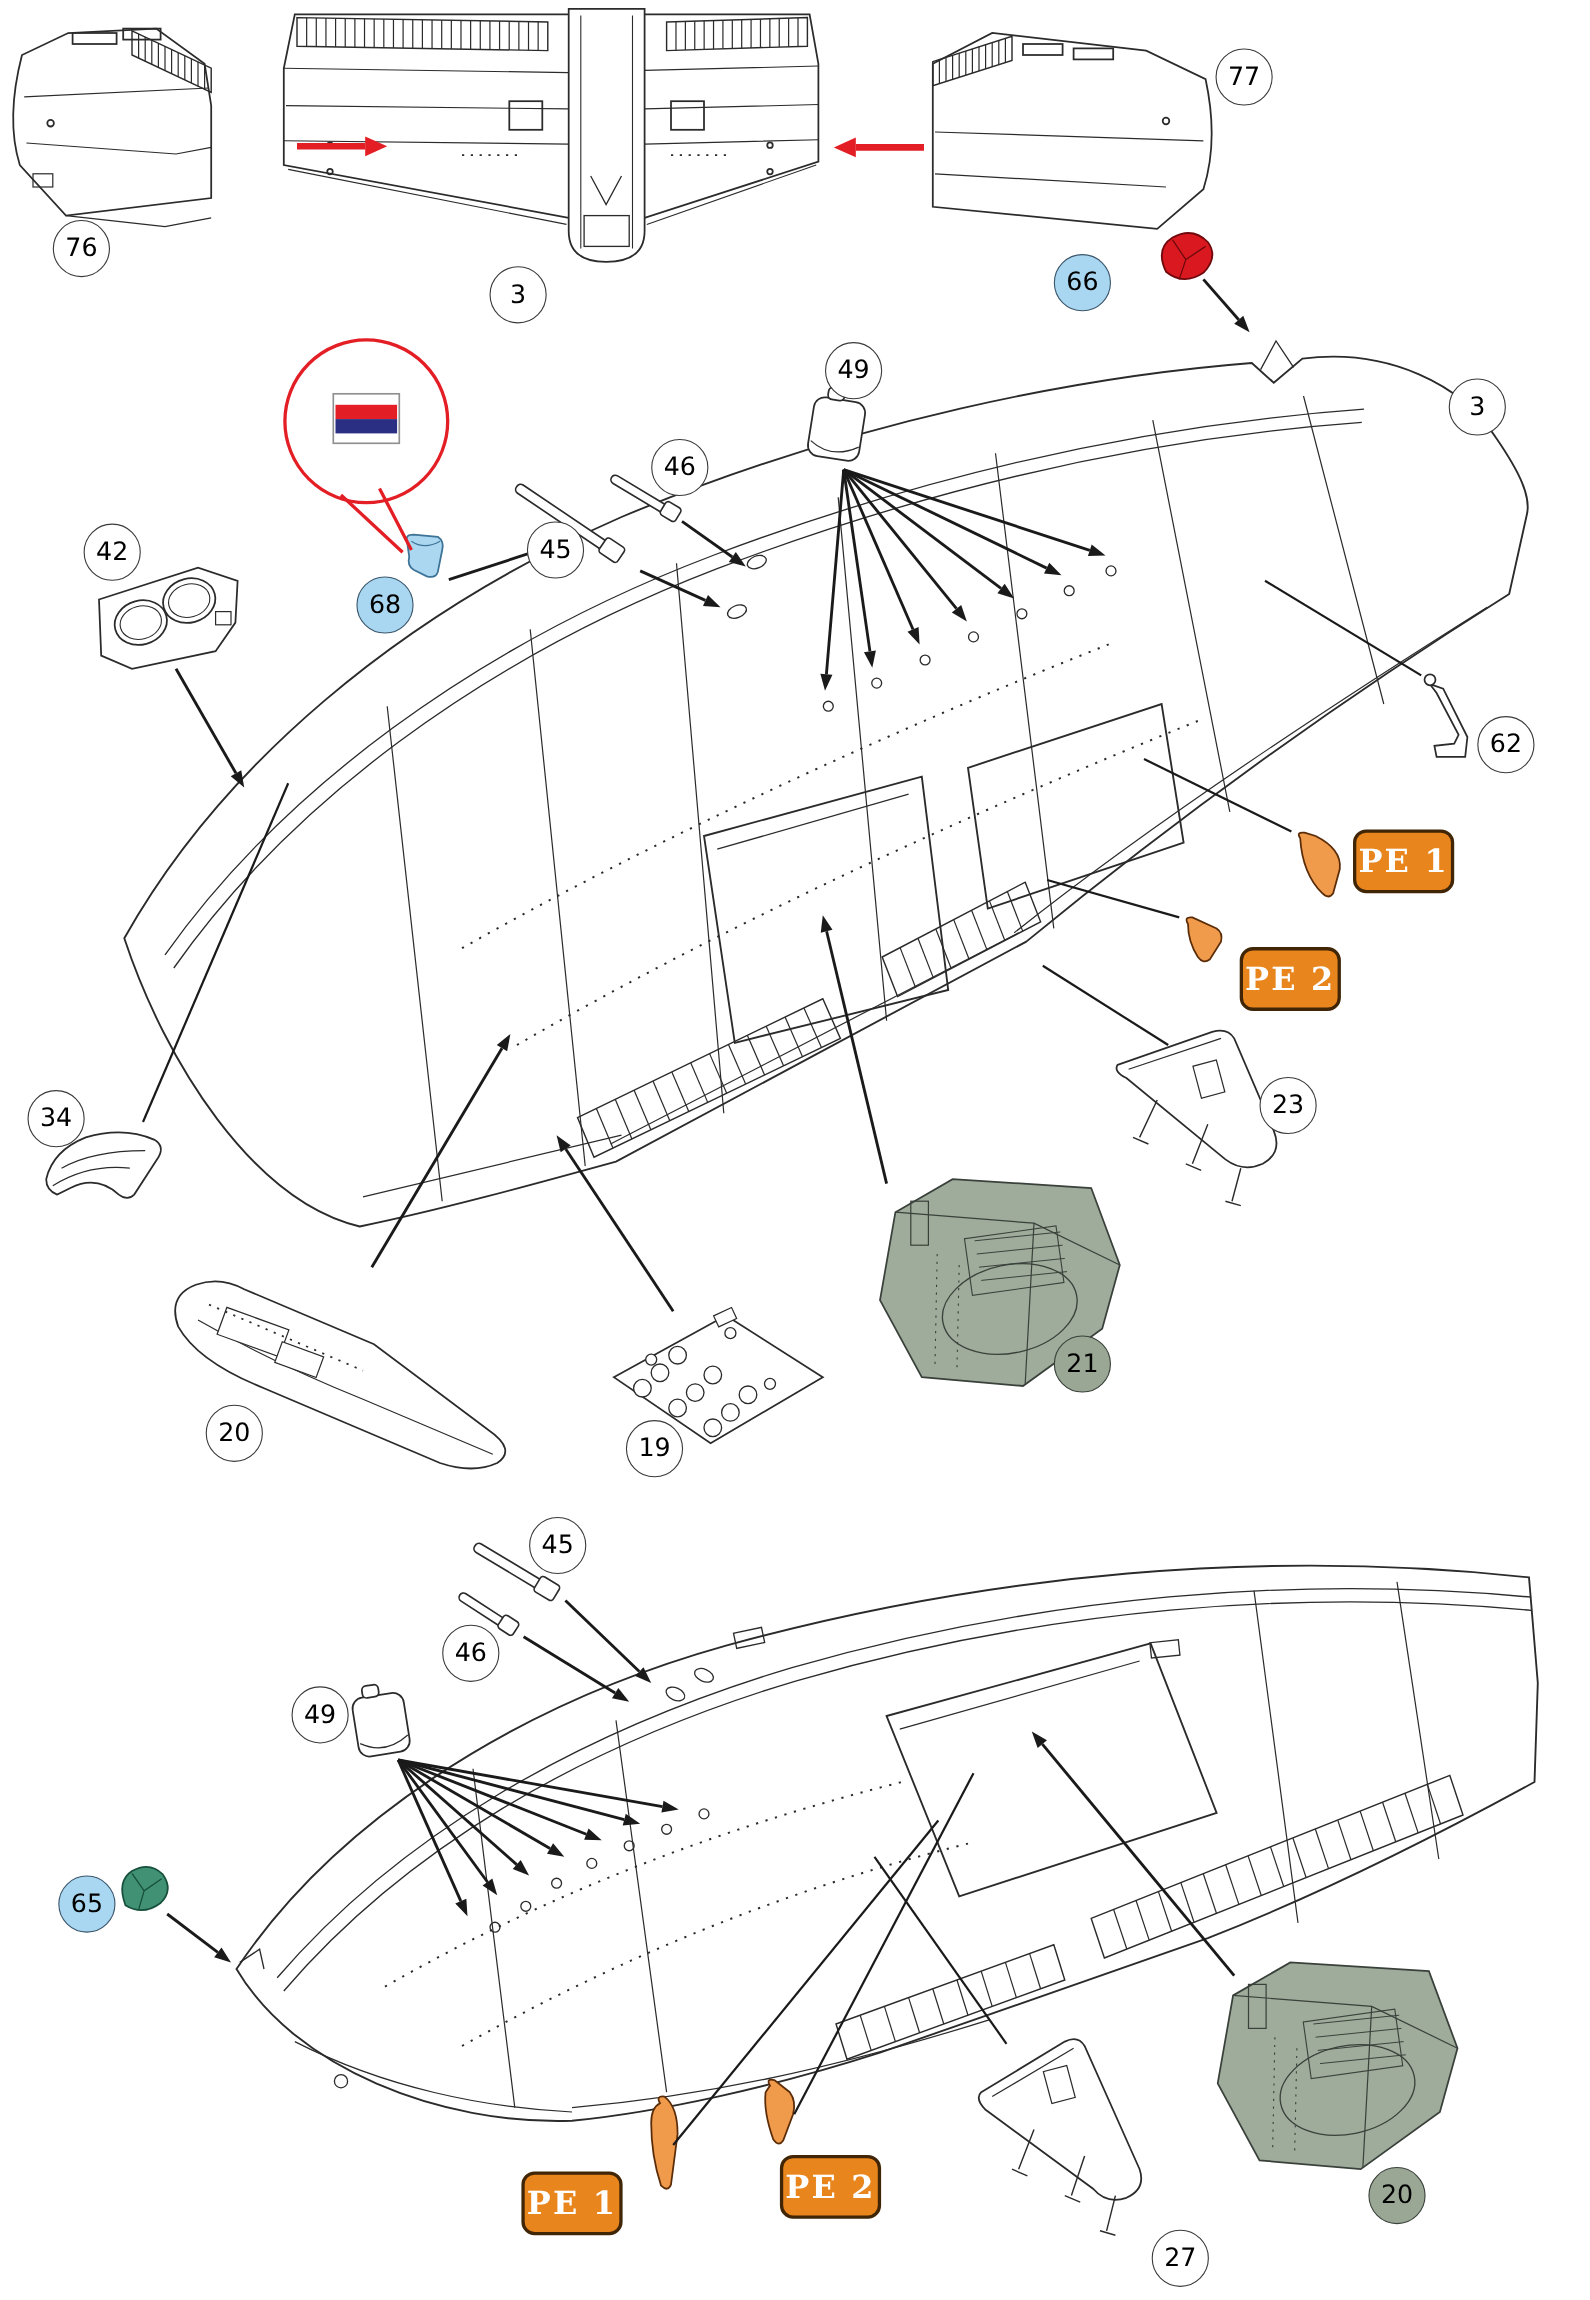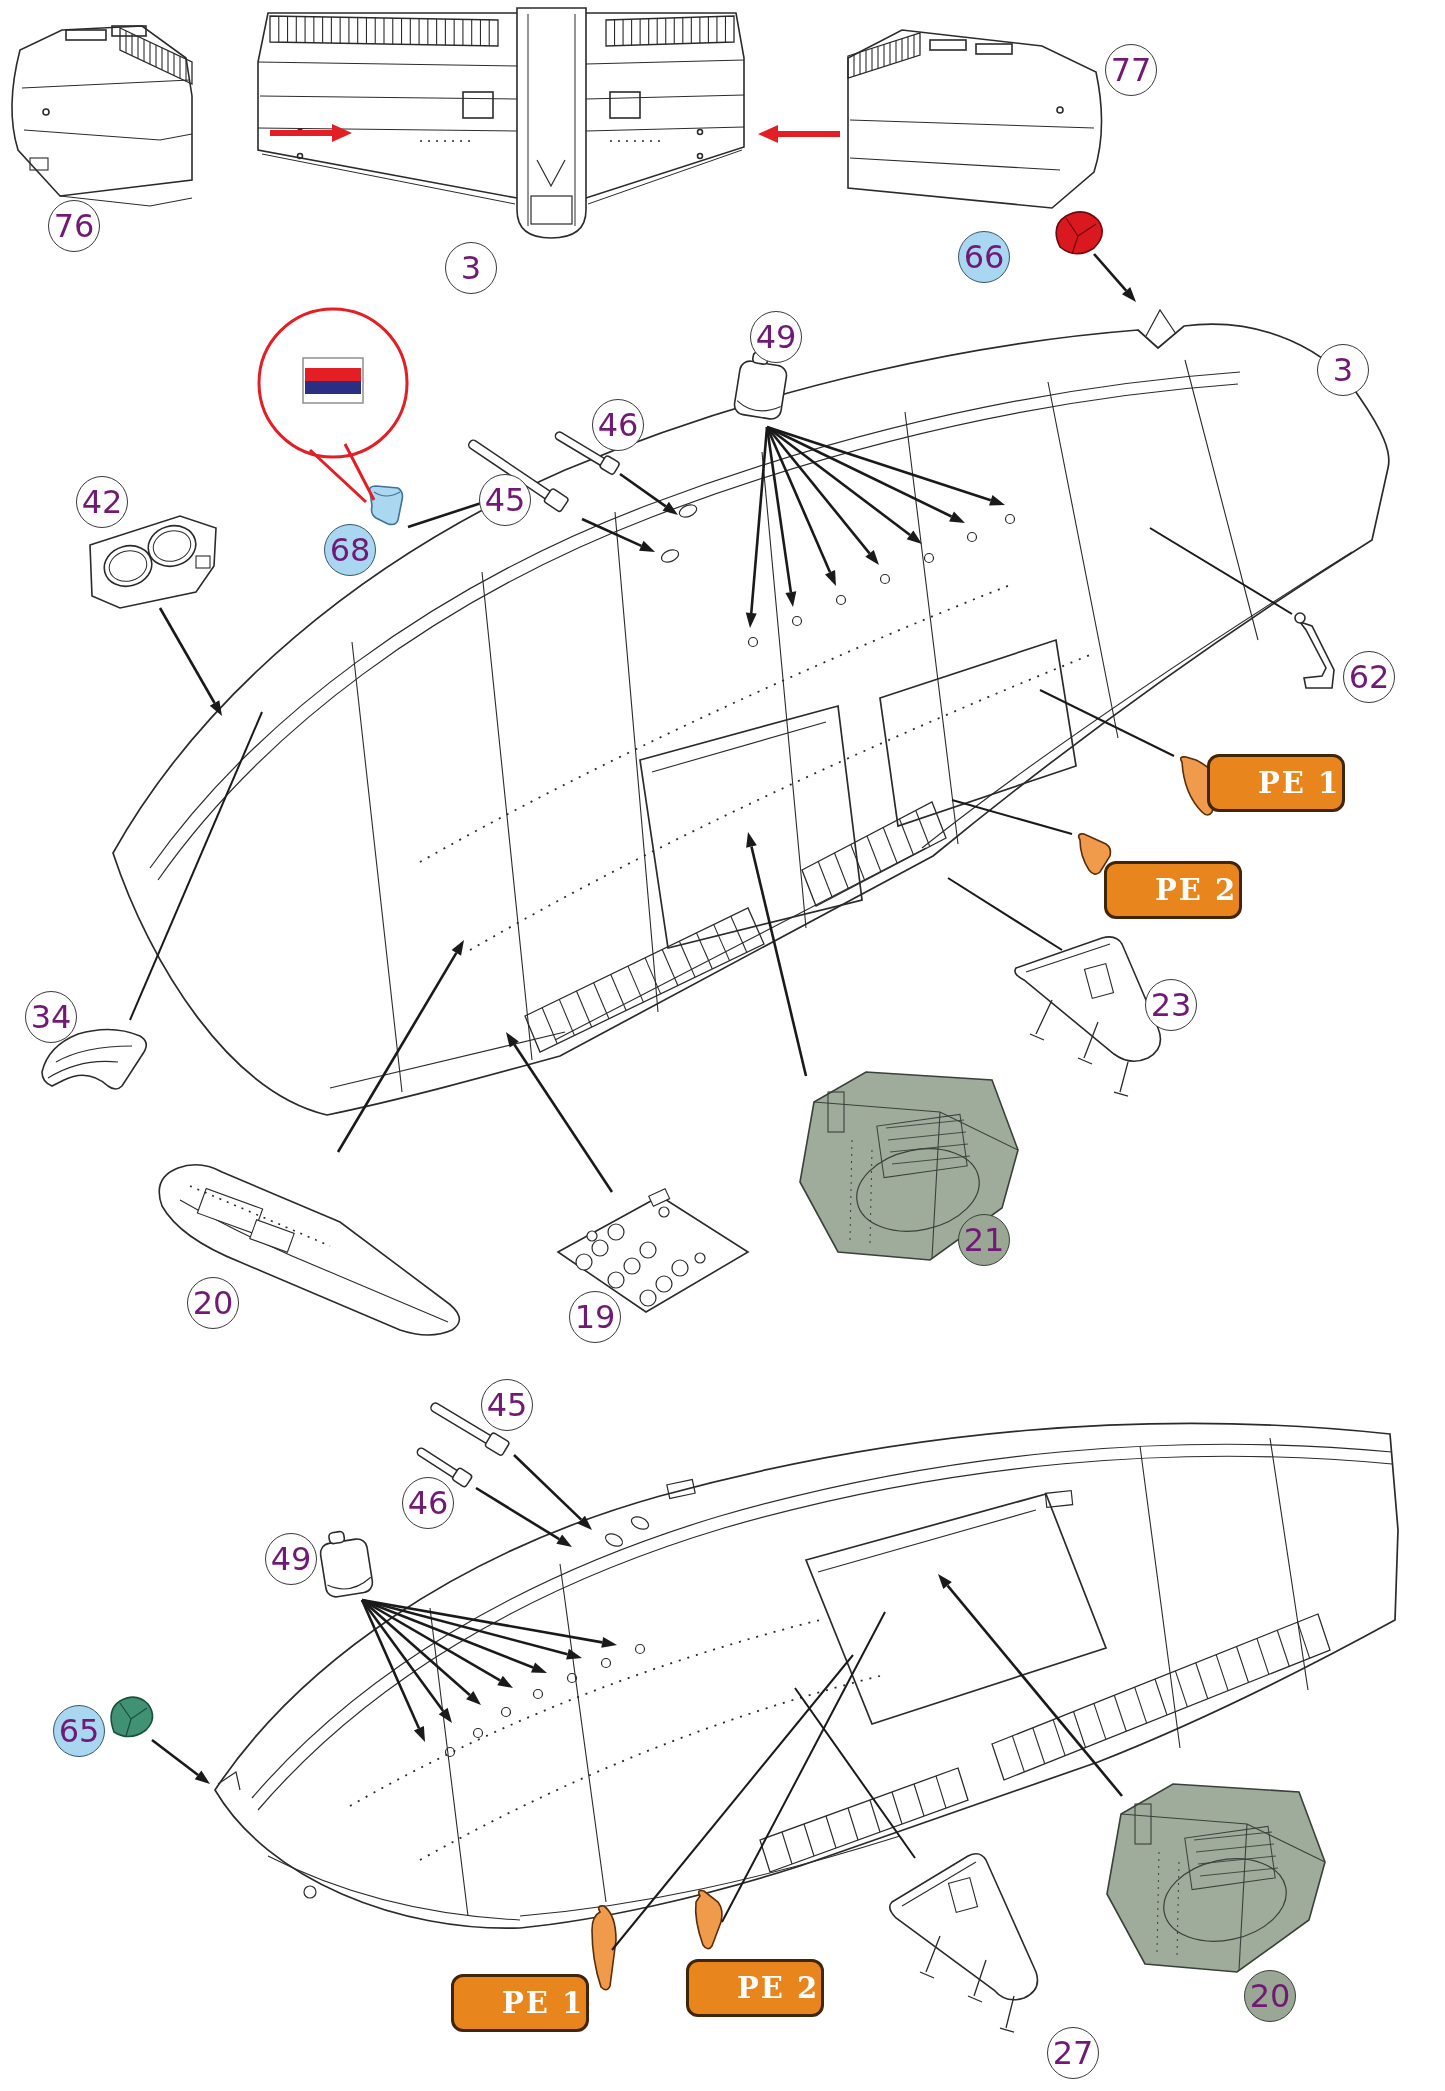--- a/index.html
+++ b/index.html
@@ -1,27 +1,27 @@
 <!DOCTYPE html>
 <html><head>
 <meta charset="utf-8">
 <style>
   html,body{margin:0;padding:0;background:#fff;}
   #sheet{position:relative;width:1445px;height:2091px;background:#fff;overflow:hidden;
          font-family:"DejaVu Sans", sans-serif;}
   #art{position:absolute;left:0;top:0;}
   .co{position:absolute;width:50px;height:50px;border-radius:50%;background:#fff;
       border:1.8px solid #3a3a3a;display:flex;align-items:center;justify-content:center;
-      font-size:32px;color:#701a75;transform:translate(-50%,-50%);line-height:1;}
+      font-size:23px;color:#000000;transform:translate(-50%,-50%);line-height:1;}
   .co.blue{background:#a9d7f1;border-color:#3a566b;}
   .co.sage{background:#9aa795;border-color:#39413a;}
   .pe{position:absolute;width:86px;height:52px;border-radius:12px;background:#e8851c;
       border:3px solid #402507;color:#fff;display:flex;align-items:center;justify-content:center;
       font-family:"DejaVu Serif", serif;font-weight:bold;font-size:29px;letter-spacing:2px;
-      transform:translate(-50%,-50%);padding-left:46px;}
+      transform:translate(-50%,-50%);}
 </style>
 </head>
 <body>
 
 <div id="sheet">
 
 <svg id="art" width="1445" height="2091" viewBox="0 0 1445 2091">
 
   <g fill="none" stroke="#2b2b2b" stroke-width="1.6">
     <path d="M20,50 Q5,108 18,150 L60,196 L192,180 L192,96 L186,58 L142,26 L62,30 Z"></path>

